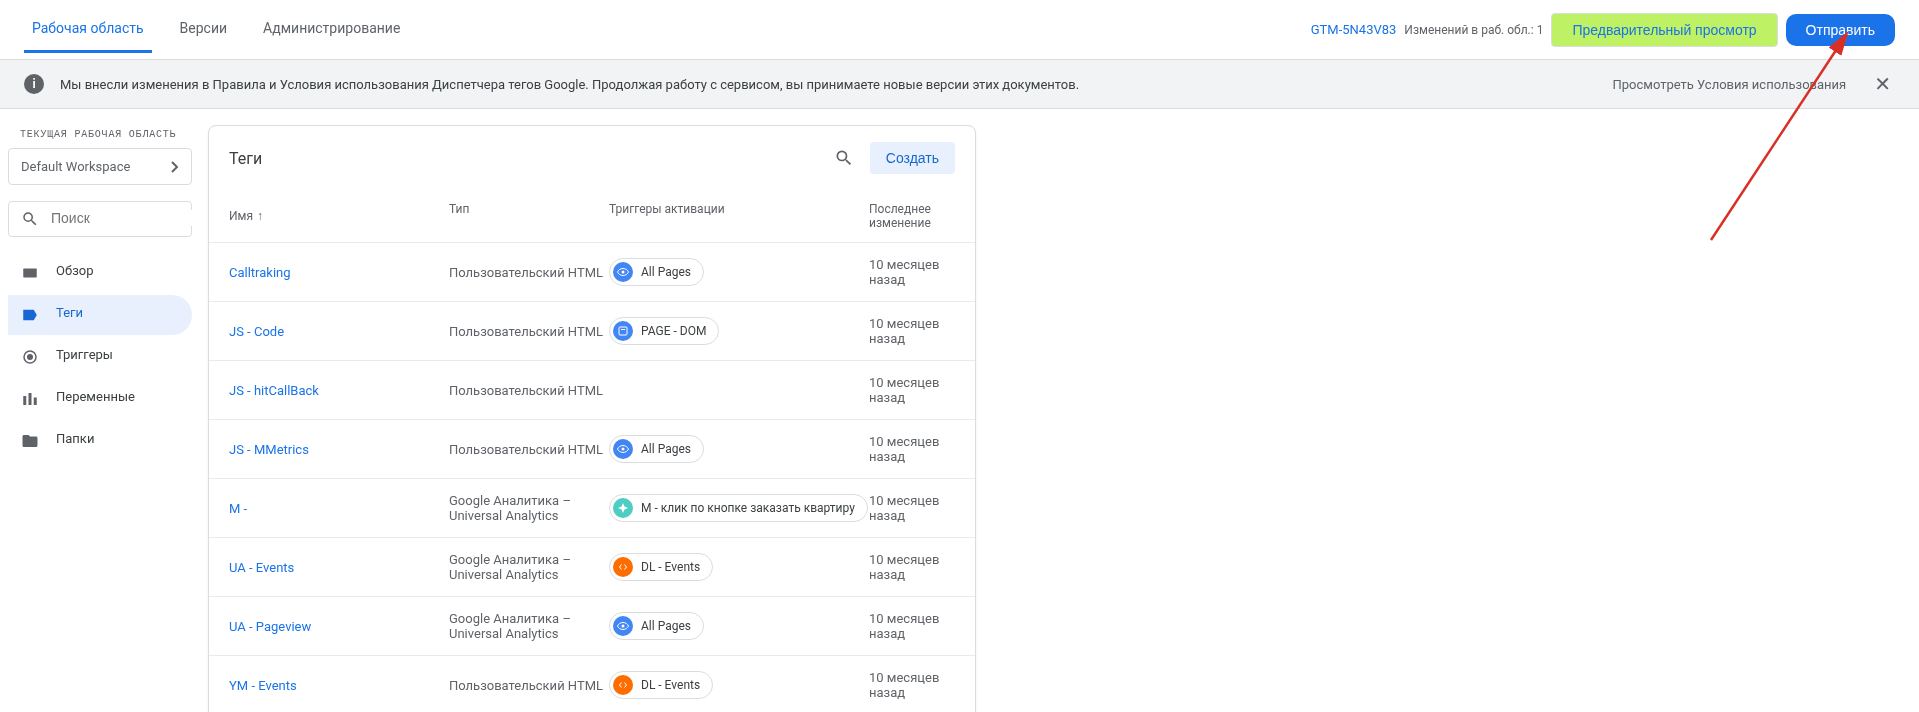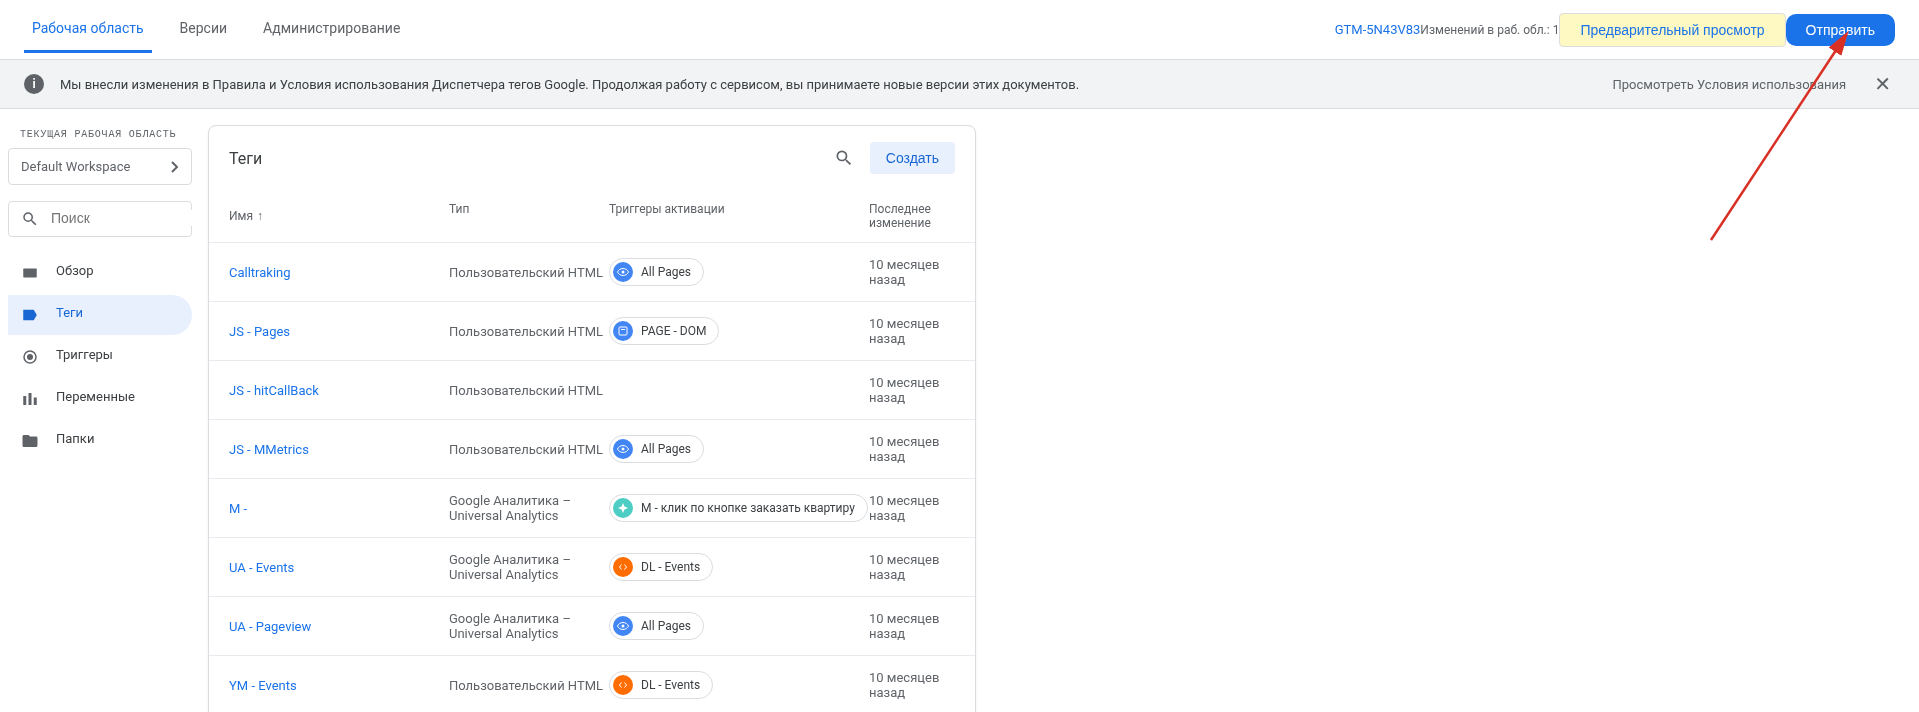--- a/index.html
+++ b/index.html
@@ -29,33 +29,33 @@
       cursor: pointer;
       font-size: 14px;
     }
     .tab.active {
       color: #1a73e8;
       border-bottom: 3px solid #1a73e8;
     }
     .top-right {
       display: flex;
       align-items: center;
-      gap: 0;
+      gap: 8px;
     }
     .container-id {
       color: #1a73e8;
       font-size: 13px;
     }
     .changes-text {
       color: #5f6368;
       font-size: 12px;
     }
     .preview-btn {
       border: 1px solid #dadce0;
-      background: #fef9c3;
+      background: #bef264;
       color: #1a73e8;
       padding: 8px 20px;
       border-radius: 4px;
       cursor: pointer;
       font-size: 14px;
     }
     .submit-btn {
       background: #1a73e8;
       color: #fff;
       border: none;
@@ -415,21 +415,21 @@
                     <path d="M12 5C7 5 2.73 8.11 1 12c1.73 3.89 6 7 11 7s9.27-3.11 11-7c-1.73-3.89-6-7-11-7z" fill="none" stroke="#fff" stroke-width="2"></path>
                   </svg>
                 </span>
               <span>All Pages</span>
             </span>
           </div>
           <div class="col-modified modified-text">10 месяцев назад</div>
         </div>
 
         <div class="table-row">
-          <div class="col-name"><span class="tag-link">JS - Pages</span></div>
+          <div class="col-name"><span class="tag-link">JS - Code</span></div>
           <div class="col-type type-text">Пользовательский HTML</div>
           <div class="col-trigger">
             <span class="trigger-chip">
               <span class="trigger-icon blue">
                   <svg width="12" height="12" viewBox="0 0 24 24" fill="#fff">
                     <rect x="4" y="4" width="16" height="16" rx="2" fill="none" stroke="#fff" stroke-width="2"></rect>
                     <rect x="8" y="8" width="8" height="2"></rect>
                   </svg>
                 </span>
               <span>PAGE - DOM</span>

